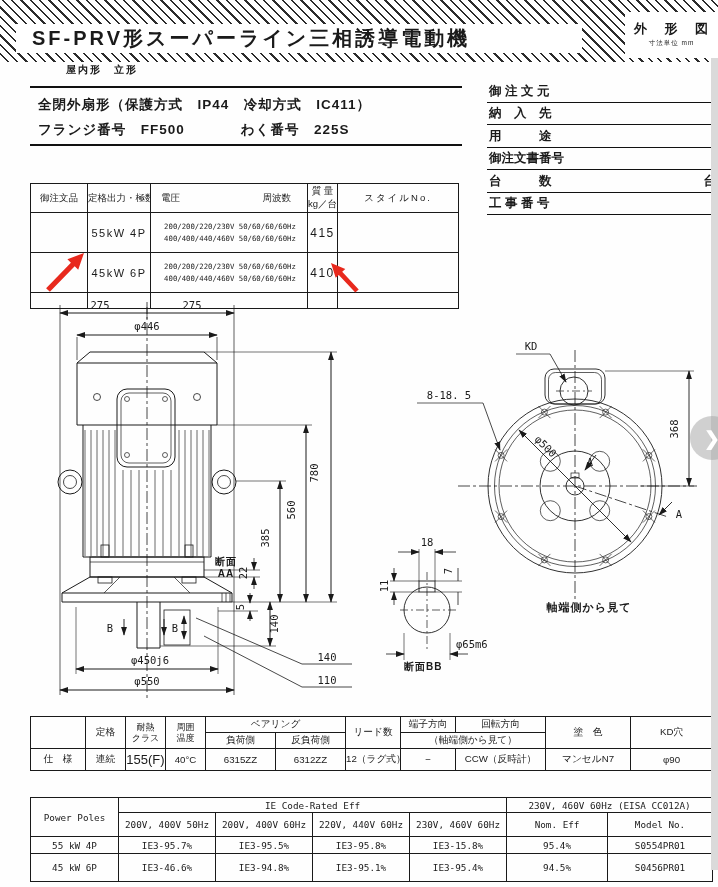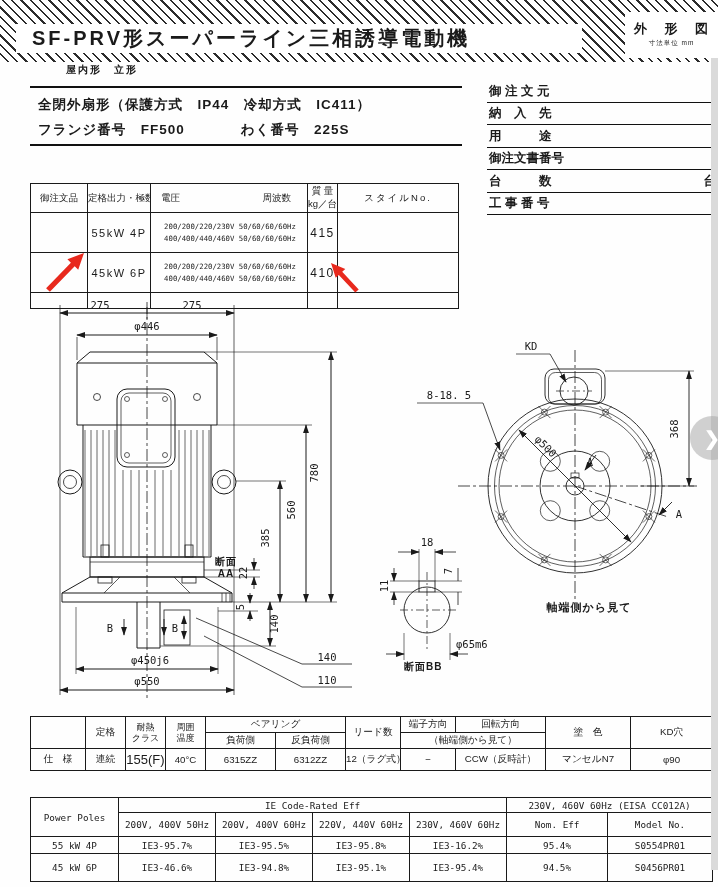--- a/index.html
+++ b/index.html
@@ -395,21 +395,21 @@
       <td>220V, 440V 60Hz</td>
       <td>230V, 460V 60Hz</td>
       <td>Nom. Eff</td>
       <td>Model No.</td>
     </tr>
     <tr style="height:17px">
       <td>55 kW 4P</td>
       <td>IE3-95.7%</td>
       <td>IE3-95.5%</td>
       <td>IE3-95.8%</td>
-      <td>IE3-16.2%</td>
+      <td>IE3-15.8%</td>
       <td>95.4%</td>
       <td>S0554PR01</td>
     </tr>
     <tr style="height:28px">
       <td>45 kW 6P</td>
       <td>IE3-46.6%</td>
       <td>IE3-94.8%</td>
       <td>IE3-95.1%</td>
       <td>IE3-95.4%</td>
       <td>94.5%</td>

